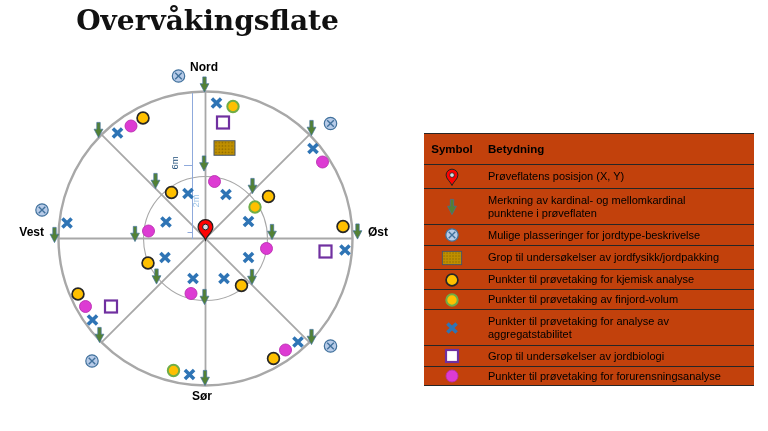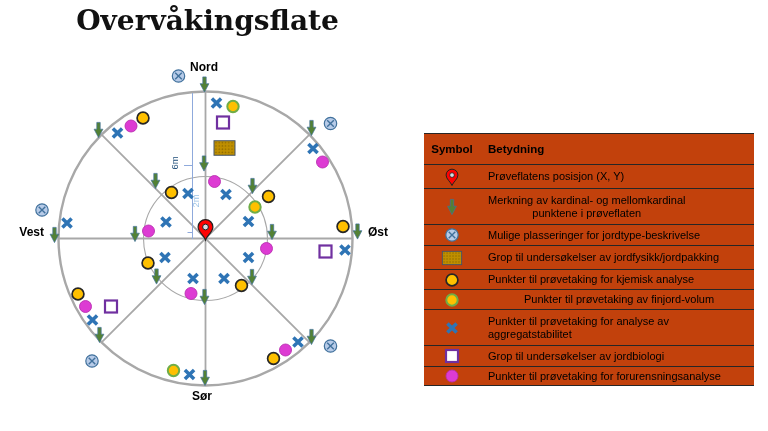--- a/index.html
+++ b/index.html
@@ -249,21 +249,21 @@
           <div class="lg-sym">
             <svg width="30" height="22" viewBox="-15 -11 30 22">
               <g transform="translate(0,8.5) scale(0.8)">
                 <path d="M0,0 C-1.6,-4.5 -7.4,-8 -7.4,-13 A7.4,7.4 0 1,1 7.4,-13 C7.4,-8 1.6,-4.5 0,0 Z" fill="#FE0202" stroke="#1F1F1F" stroke-width="1.2"></path>
                 <circle cy="-13" r="2.9" fill="#D6DCE4" stroke="#1F1F1F" stroke-width="1"></circle>
               </g>
             </svg>
           </div>
           <div class="lg-txt">Prøveflatens posisjon (X, Y)</div>
         </div>
-        <div class="lg-row" style="height: 36px; text-align: center;">
+        <div class="lg-row" style="height: 36px;">
           <div class="lg-sym">
             <svg width="30" height="22" viewBox="-15 -11 30 22">
               <g>
                 <path d="M-1.7,-7.6 H1.7 V-0.8 H4.4 L0,7.6 L-4.4,-0.8 H-1.7 Z" fill="#538135" stroke="#41719C" stroke-width="0.7"></path>
               </g>
             </svg>
           </div>
           <div class="lg-txt">Merkning av kardinal- og mellomkardinal
 punktene i prøveflaten</div>
         </div>
@@ -291,21 +291,21 @@
         <div class="lg-row" style="height: 20px;">
           <div class="lg-sym">
             <svg width="30" height="22" viewBox="-15 -11 30 22">
               <g>
                 <circle r="5.9" fill="#FFC000" stroke="#262626" stroke-width="1.7"></circle>
               </g>
             </svg>
           </div>
           <div class="lg-txt">Punkter til prøvetaking for kjemisk analyse</div>
         </div>
-        <div class="lg-row" style="height: 20px; gap: 36px;">
+        <div class="lg-row" style="height: 20px;">
           <div class="lg-sym">
             <svg width="30" height="22" viewBox="-15 -11 30 22">
               <g>
                 <circle r="5.7" fill="#FFC000" stroke="#70AD47" stroke-width="2"></circle>
               </g>
             </svg>
           </div>
           <div class="lg-txt">Punkter til prøvetaking av finjord-volum</div>
         </div>
         <div class="lg-row" style="height: 36px;">

